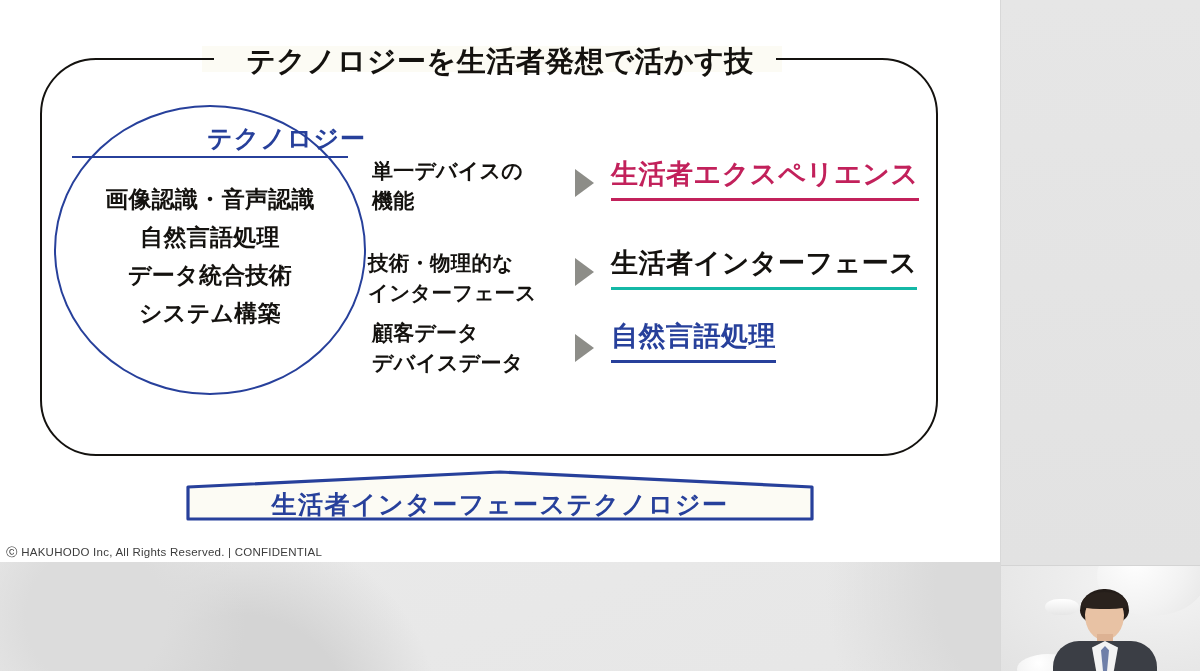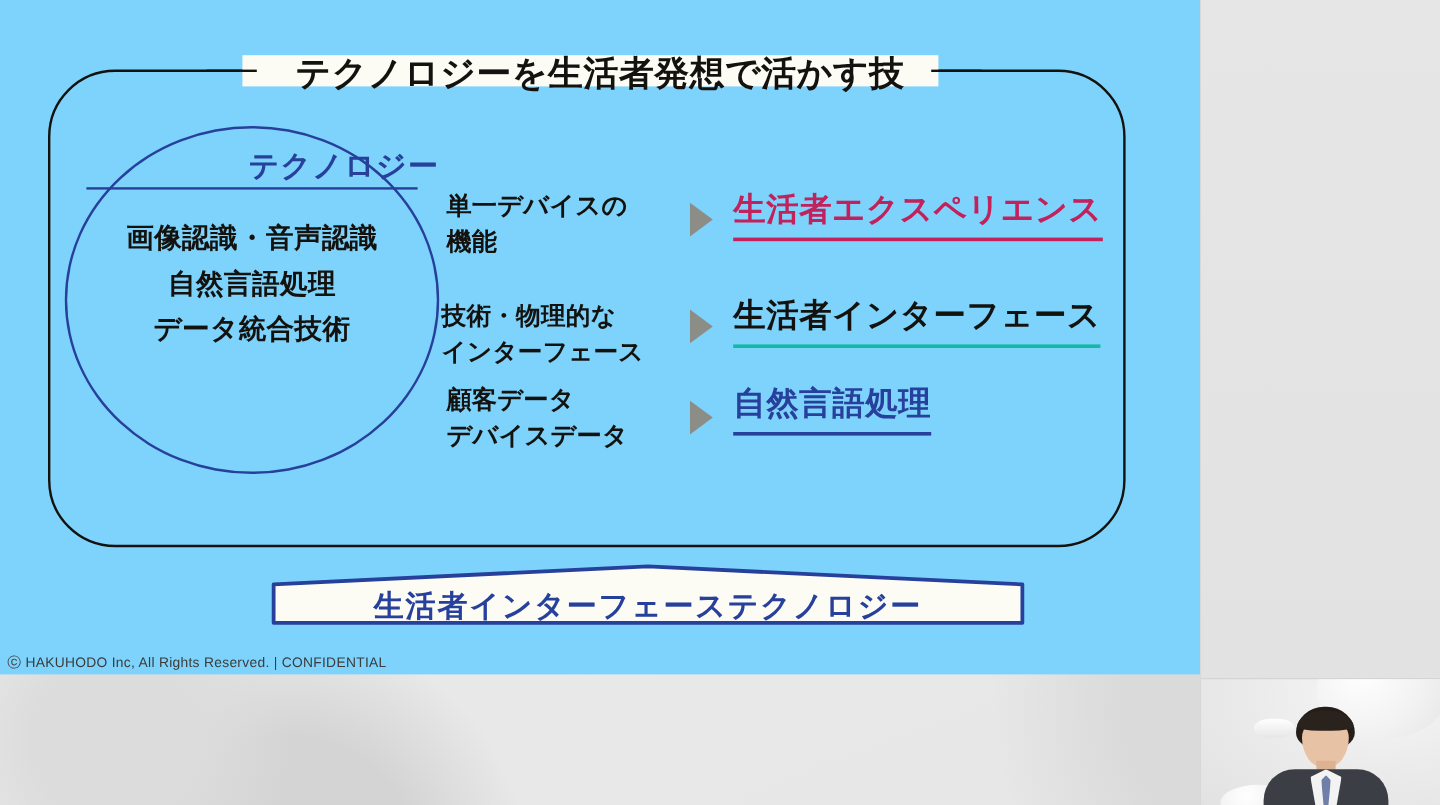--- a/index.html
+++ b/index.html
@@ -83,21 +83,21 @@
   }
   .p-tie {
     position: absolute; left: 50px; top: 57px; width: 8px; height: 26px;
     background: #6f7fa8; clip-path: polygon(50% 0,100% 16%,74% 100%,26% 100%,0 16%);
   }
 
   
   .slide {
     position: absolute; top: 0; left: 0;
     width: 1000px; height: 562px;
-    background: #7dd3fc;
+    background: #ffffff;
   }
 
   
   .frame {
     position: absolute;
     left: 40px; top: 58px; width: 898px; height: 398px;
     border: 2.4px solid #14120f;
     border-radius: 56px;
   }
   
@@ -180,21 +180,21 @@
     padding-bottom: 6px;
   }
   .dst.crimson { color: #c2215b; border-bottom: 3px solid #c2215b; }
   .dst.black   { color: #14120f; border-bottom: 3px solid #14b8a6; }
   .dst.blue    { color: #27409b; border-bottom: 3px solid #27409b; }
   .map-row.r2 .dst { top: 9px; }
 
   
   .pennant {
     position: absolute;
-    left: 186px; top: 470px; width: 628px; height: 51px; margin-left: 40px;
+    left: 186px; top: 470px; width: 628px; height: 51px;
   }
   .pennant svg { display: block; width: 628px; height: 51px; }
   .pennant-label {
     position: absolute; left: 0; right: 0; top: 18px;
     text-align: center;
     font-size: 25px; font-weight: 700; color: #27409b; letter-spacing: 1.5px;
     font-family: "DejaVu Sans", "Liberation Sans", sans-serif;
   }
 
   
@@ -220,20 +220,21 @@
     <div class="title-rule right"></div>
     <div class="slide-title">テクノロジーを生活者発想で活かす技</div>
 
     <div class="tech-ellipse"></div>
     <div class="tech-head">テクノロジー</div>
     <div class="tech-head-rule"></div>
     <div class="tech-list">
       <div class="row">画像認識・音声認識</div>
       <div class="row">自然言語処理</div>
       <div class="row">データ統合技術</div>
+      <div class="row">システム構築</div>
     </div>
 
     <div class="map-row r1">
       <div class="src">
         <div>単一デバイスの</div>
         <div>機能</div>
       </div>
       <div class="arrow"></div>
       <div class="dst crimson">生活者エクスペリエンス</div>
     </div>

